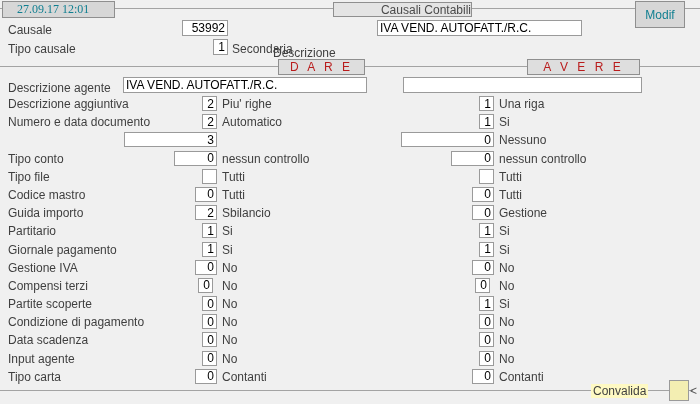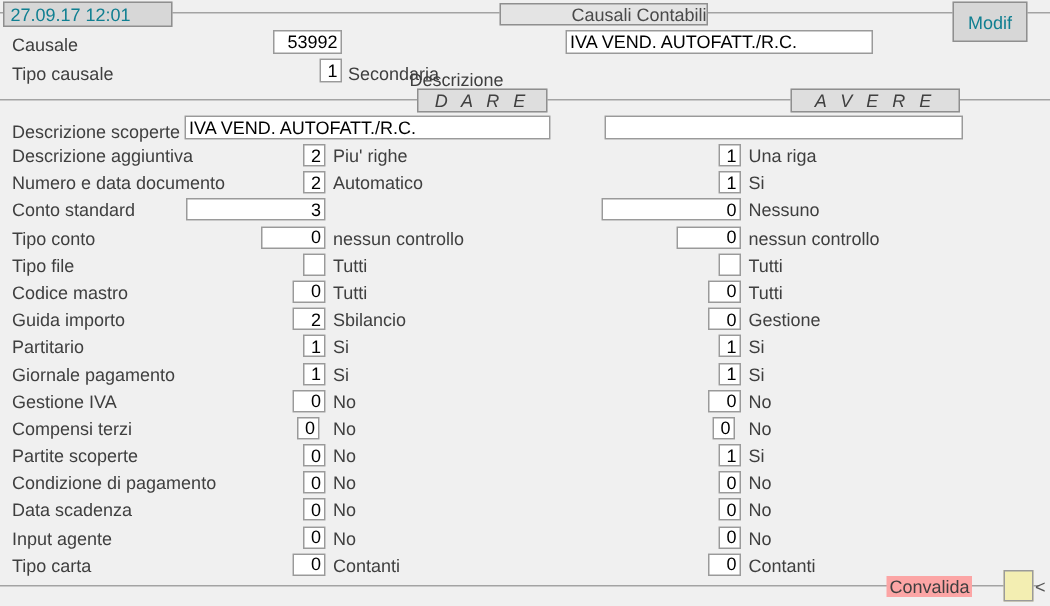--- a/index.html
+++ b/index.html
@@ -9,22 +9,22 @@
     overflow:hidden;
   }
   .hline{position:absolute;height:1px;background:#a3a3a3;}
   .hdrbox{
     position:absolute;box-sizing:border-box;border:1px solid #8f8f8f;
     display:flex;align-items:center;white-space:nowrap;
   }
   .graybox{background:#d7d7d7;}
   .titlebox{background:#e4e4e4;justify-content:flex-end;color:#4a4a4a;}
   .sectbox{
-    background:#dedede;justify-content:center;color:#404040;
-    font-style:italic;letter-spacing:3px;
+    background:#dedede;justify-content:center;color:#b91c1c;
+    letter-spacing:3px;
   }
   .teal{color:#107f91;}
   .lbl{position:absolute;white-space:nowrap;}
   input.fld{
     position:absolute;box-sizing:border-box;border:1px solid #9a9a9a;
     background:#fff;font:12px "Liberation Sans",sans-serif;color:#000;
     padding:4px 2px;height:16px;text-align:right;margin:0;
   }
   input.fld.txtfld{text-align:left;}
   .rows{position:absolute;top:95px;left:0;width:700px;}
@@ -35,36 +35,36 @@
   .row .ain{right:206px;}
   .row .din.gap{right:487px;}
   .row .ain.gap{right:210px;}
   .row .dt{position:absolute;left:222px;top:2px;white-space:nowrap;}
   .row .at{position:absolute;left:499px;top:2px;white-space:nowrap;}
   .w-s1{width:15px;}
   .w-s2{width:22px;}
   .w-med{width:43px;}
   .w-wide{width:93px;}
   .footer-lbl{
-    position:absolute;left:591px;top:384px;background:#fca5a5;
+    position:absolute;left:591px;top:384px;background:#fef9c3;
     padding:0 2px;white-space:nowrap;
   }
   .convalida-fld{
     position:absolute;left:669px;top:380px;width:20px;height:21px;
     box-sizing:border-box;border:1px solid #9a9a9a;background:#f3eeb2;
   }
   .arrow{position:absolute;left:690px;top:384px;color:#555;}
 </style>
 </head>
 <body>
 
 <div class="screen">
 
   <div class="hline" style="top:8px;left:0;width:700px;"></div>
-  <div class="hdrbox graybox" style="left:2px;top:1px;width:113px;height:17px;padding-left:4px;">
+  <div class="hdrbox graybox" style="left:2px;top:1px;width:113px;height:17px;padding-left:14px;font-family:Liberation Serif, serif;">
     <span class="teal">27.09.17 12:01</span>
   </div>
   <div class="hdrbox titlebox" style="left:333px;top:2px;width:139px;height:15px;">
     <span>Causali Contabili</span>
   </div>
   <div class="hdrbox graybox" style="left:635px;top:1px;width:50px;height:27px;justify-content:center;">
     <span class="teal">Modif</span>
   </div>
 
   <span class="lbl" style="left:8px;top:23px;">Causale</span>
@@ -77,21 +77,21 @@
   <span class="lbl" style="left:232px;top:42px;">Secondaria</span>
 
   <div class="hline" style="top:66px;left:0;width:700px;"></div>
   <div class="hdrbox sectbox" style="left:278px;top:59px;width:87px;height:16px;">
     <span>D A R E</span>
   </div>
   <div class="hdrbox sectbox" style="left:527px;top:59px;width:113px;height:16px;">
     <span>A V E R E</span>
   </div>
 
-  <span class="lbl" style="left:8px;top:81px;">Descrizione scoperte</span>
+  <span class="lbl" style="left:8px;top:81px;">Descrizione agente</span>
   <input class="fld txtfld" style="left: 123px; top: 77px; width: 244px;" value="IVA VEND. AUTOFATT./R.C.">
   <input class="fld txtfld" style="left: 403px; top: 77px; width: 239px;" value="">
 
   <div class="rows">
 
     <div class="row">
       <span class="lbl">Descrizione aggiuntiva</span>
       <input class="fld din w-s1" value="2" style="">
       <span class="dt">Piu' righe</span>
       <input class="fld ain w-s1" value="1" style="">
@@ -100,21 +100,20 @@
 
     <div class="row">
       <span class="lbl">Numero e data documento</span>
       <input class="fld din w-s1" value="2" style="">
       <span class="dt">Automatico</span>
       <input class="fld ain w-s1" value="1" style="">
       <span class="at">Si</span>
     </div>
 
     <div class="row">
-      <span class="lbl">Conto standard</span>
       <input class="fld din w-wide" value="3" style="">
       <span class="dt"></span>
       <input class="fld ain w-wide" value="0" style="">
       <span class="at">Nessuno</span>
     </div>
 
     <div class="row">
       <span class="lbl">Tipo conto</span>
       <input class="fld din w-med" value="0" style="">
       <span class="dt">nessun controllo</span>

